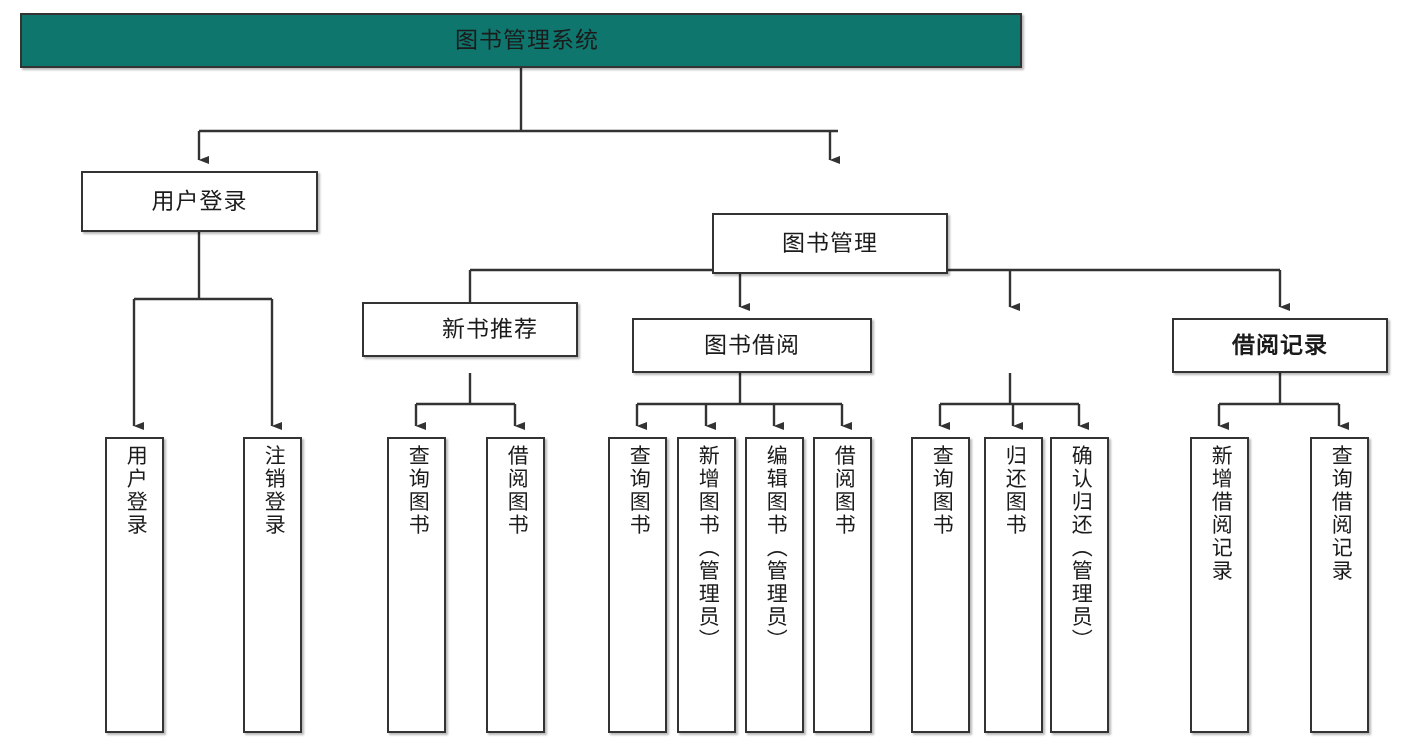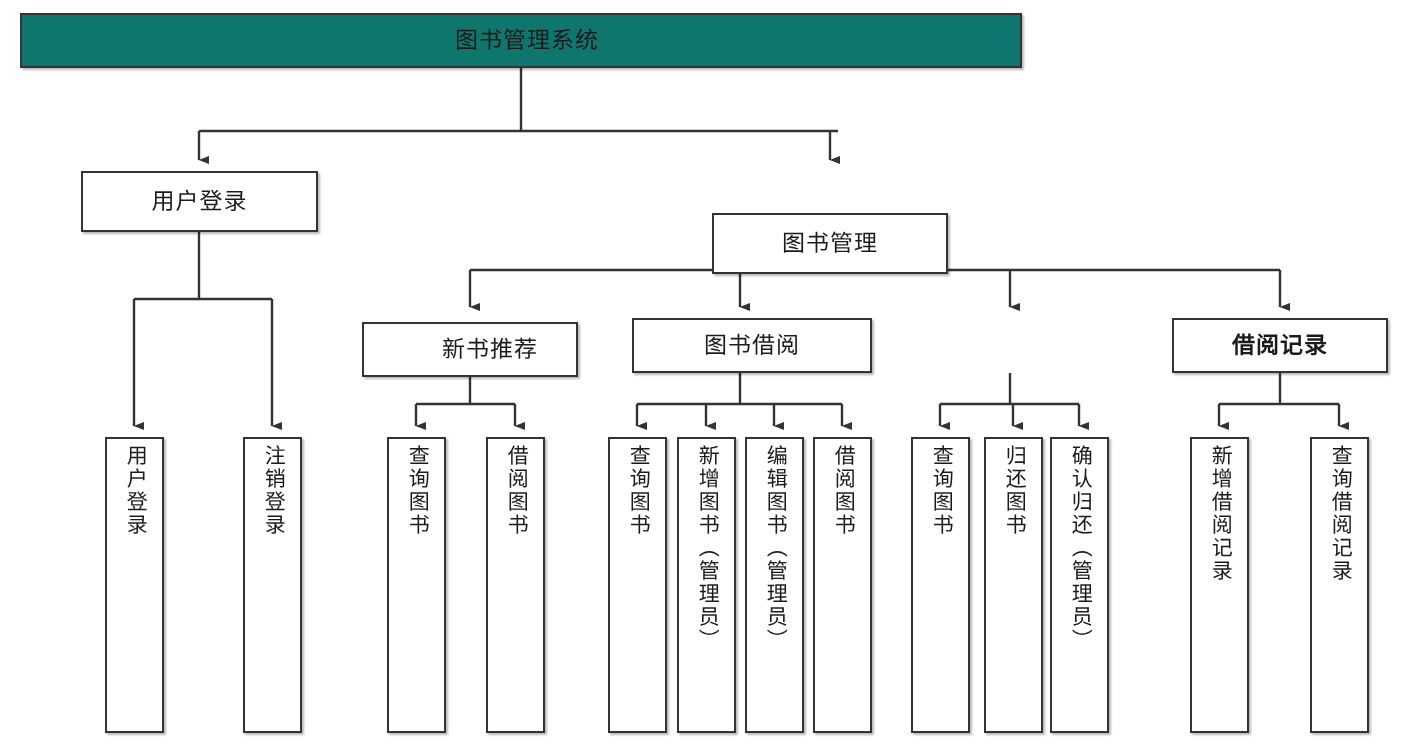--- a/index.html
+++ b/index.html
@@ -127,21 +127,21 @@
     <span>图书管理系统</span>
   </div>
 
   <div class="node horiz" id="l2-0" style="left: 81px; top: 171px; width: 237px; height: 61px; border-color: rgb(51, 51, 51); background: rgb(255, 255, 255);">
     <span>用户登录</span>
   </div>
   <div class="node horiz" id="l2-1" style="left: 712px; top: 171px; width: 236px; height: 61px; border-color: rgb(51, 51, 51); background: rgb(255, 255, 255); margin-top: 42px;">
     <span>图书管理</span>
   </div>
 
-  <div class="node horiz" id="l3-0" style="left: 362px; top: 322px; width: 216px; height: 55px; border-color: rgb(51, 51, 51); background: rgb(255, 255, 255); padding-left: 40px;">
+  <div class="node horiz" id="l3-0" style="left: 362px; top: 302px; width: 216px; height: 55px; border-color: rgb(51, 51, 51); background: rgb(255, 255, 255); padding-left: 40px;">
     <span>新书推荐</span>
   </div>
   <div class="node horiz" id="l3-1" style="left: 632px; top: 318px; width: 240px; height: 55px; border-color: rgb(51, 51, 51); background: rgb(255, 255, 255); text-align: right;">
     <span>图书借阅</span>
   </div>
   <div class="node horiz" id="l3-3" style="left: 1172px; top: 318px; width: 216px; height: 55px; border-color: rgb(51, 51, 51); background: rgb(255, 255, 255); font-weight: bold;">
     <span>借阅记录</span>
   </div>
 
   <div class="node vert" id="lf-0" style="left: 105px; top: 437px; width: 59px; height: 296px; border-color: rgb(51, 51, 51); background: rgb(255, 255, 255);">

